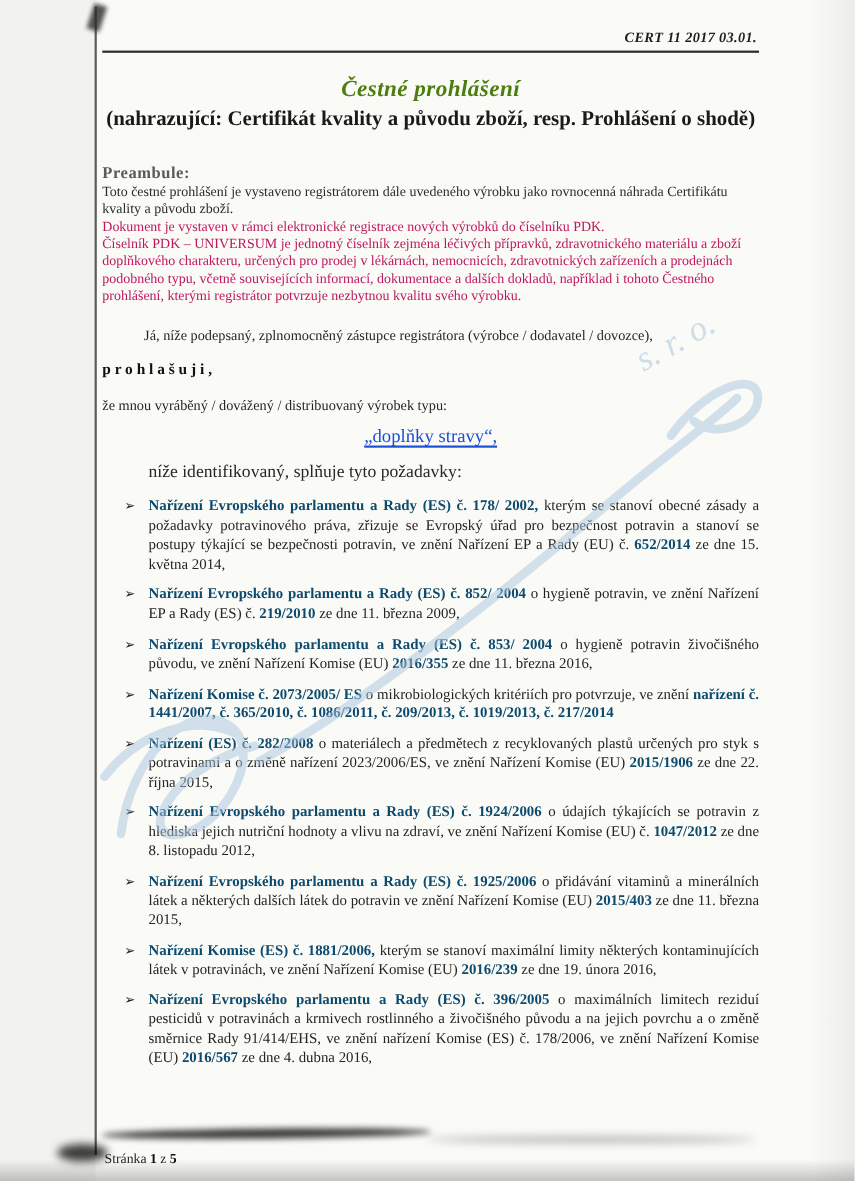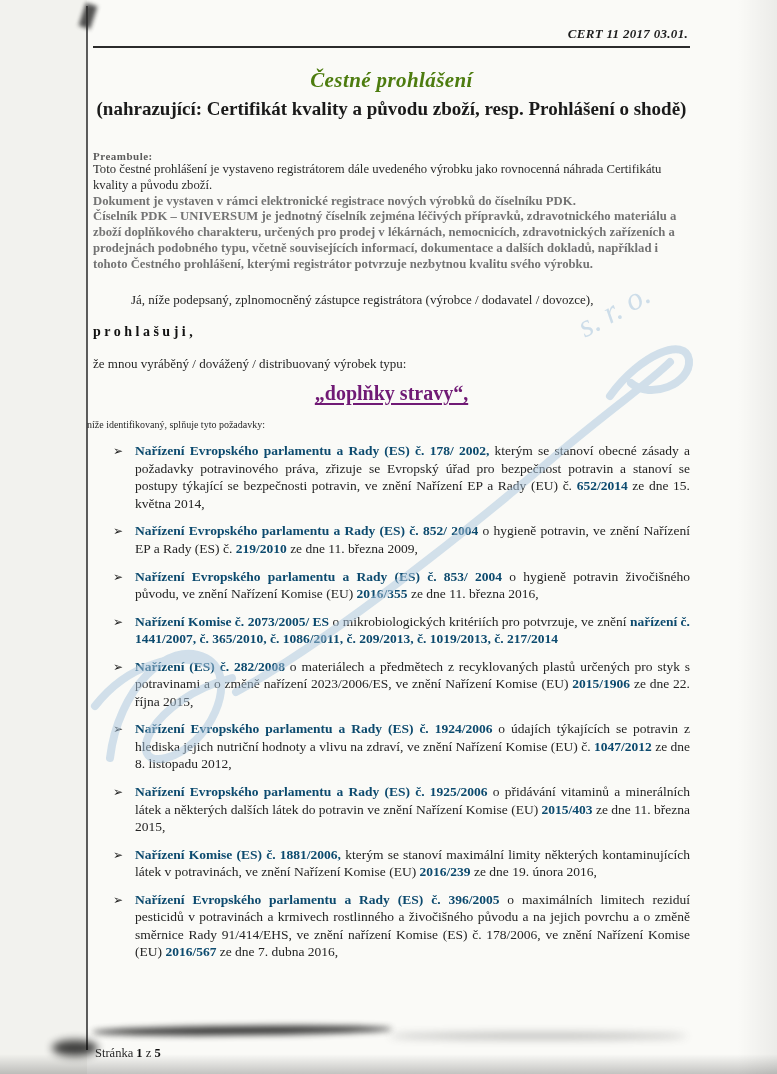--- a/index.html
+++ b/index.html
@@ -17,29 +17,29 @@
   .scan-smudge-corner { position:absolute; left:52px; top:1040px; width:46px; height:16px; background:#000; border-radius:50%; filter:blur(4px); opacity:.75; z-index:2; }
   .scan-edge-bottom { position:absolute; left:0; bottom:0; width:100%; height:20px; background:linear-gradient(to bottom, rgba(0,0,0,0), rgba(0,0,0,.22)); z-index:2; }
   .scan-edge-right { position:absolute; right:0; top:0; width:40px; height:100%; background:linear-gradient(to right, rgba(0,0,0,0), rgba(0,0,0,.06)); z-index:2; }
 
   
   .content { position:absolute; left:93px; top:26px; width:597px; z-index:3; color:#262626; }
   .doc-code { text-align:right; font-style:italic; font-weight:bold; font-size:13px; letter-spacing:.3px; color:#1d1d1d; padding-right:2px; }
   .header-rule { border-top:2px solid #2b2b2b; margin-top:4px; }
   .title { text-align:center; font-size:21px; font-weight:bold; margin-top:20px; letter-spacing:.4px; color:#4d7c0f;font-style:italic; }
   .subtitle { text-align:center; font-size:19px; font-weight:bold; margin-top:5px; color:#1a1a1a; }
-  .preamble-heading { margin-top:30px; font-size:11px; font-weight:bold; letter-spacing:.5px; color:#5a5a5a; }
+  .preamble-heading { margin-top:30px; font-size:15px; font-weight:bold; letter-spacing:.5px; color:#5a5a5a; }
   .pre-par { font-size:12.7px; line-height:1.24; color:#2b2b2b; }
-  .pre-par.b { font-weight:bold; color:#737373; }
+  .pre-par.b { font-weight:normal; color:#be185d; }
   .intro { margin-top:20px; padding-left:38px; font-size:13px; }
   .verb { margin-top:16px; text-align:left; font-weight:bold; font-size:14px; color:#111; }
   .product-line { margin-top:16px; font-size:13px; }
-  .product-type { margin-top:10px; text-align:center; font-weight:bold; font-size:20px; color:#701a75;
+  .product-type { margin-top:10px; text-align:center; font-weight:normal; font-size:17px; color:#1d4ed8;
                   text-decoration:underline; text-underline-offset:3px; text-decoration-thickness:1.5px; }
-  .req-line { margin-top:14px; font-size:10px; margin-left:-6px; }
+  .req-line { margin-top:14px; font-size:16px; margin-left:-6px;padding-left:48px; }
   .req-list { margin-top:12px; }
   .req-item { display:flex; margin-bottom:10px; padding-left:20px; }
   .req-marker { flex:0 0 22px; width:22px; font-family:"DejaVu Sans", sans-serif; font-size:12px; color:#222; padding-top:2px; }
   .req-text { flex:1; font-size:13.5px; line-height:1.3; text-align:justify; color:#242424; }
   .req-text b { color:#0c4a6e; }
 
   .footer { position:absolute; left:95px; top:1046px; width:597px; text-align:left; font-size:12.5px; color:#262626; z-index:3; }
   .footer b { color:#101010; }
 
   
@@ -107,21 +107,21 @@
         <div class="req-item">
           <span class="req-marker">➢</span>
           <div class="req-text"><b>Nařízení Evropského parlamentu a Rady (ES) č. 1925/2006</b><span> o přidávání vitaminů a minerálních látek a některých dalších látek do potravin ve znění Nařízení Komise (EU) </span><b>2015/403</b><span> ze dne 11. března 2015,</span></div>
         </div>
         <div class="req-item">
           <span class="req-marker">➢</span>
           <div class="req-text"><b>Nařízení Komise (ES) č. 1881/2006,</b><span> kterým se stanoví maximální limity některých kontaminujících látek v potravinách, ve znění Nařízení Komise (EU) </span><b>2016/239</b><span> ze dne 19. února 2016,</span></div>
         </div>
         <div class="req-item">
           <span class="req-marker">➢</span>
-          <div class="req-text"><b>Nařízení Evropského parlamentu a Rady (ES) č. 396/2005</b><span> o maximálních limitech reziduí pesticidů v potravinách a krmivech rostlinného a živočišného původu a na jejich povrchu a o změně směrnice Rady 91/414/EHS, ve znění nařízení Komise (ES) č. 178/2006, ve znění Nařízení Komise (EU) </span><b>2016/567</b><span> ze dne 7. dubna 2016,</span></div>
+          <div class="req-text"><b>Nařízení Evropského parlamentu a Rady (ES) č. 396/2005</b><span> o maximálních limitech reziduí pesticidů v potravinách a krmivech rostlinného a živočišného původu a na jejich povrchu a o změně směrnice Rady 91/414/EHS, ve znění nařízení Komise (ES) č. 178/2006, ve znění Nařízení Komise (EU) </span><b>2016/567</b><span> ze dne 4. dubna 2016,</span></div>
         </div>
       </div>
   </div>
 
   <div class="footer">
     <span><span>Stránka </span><b>1</b><span> z </span><b>5</b></span>
   </div>
 
   <svg class="watermark" width="777" height="1074" viewBox="0 0 777 1074">
     <g fill="none" stroke-width="8" stroke-linecap="round" opacity="0.5" stroke="#a9c6de">

